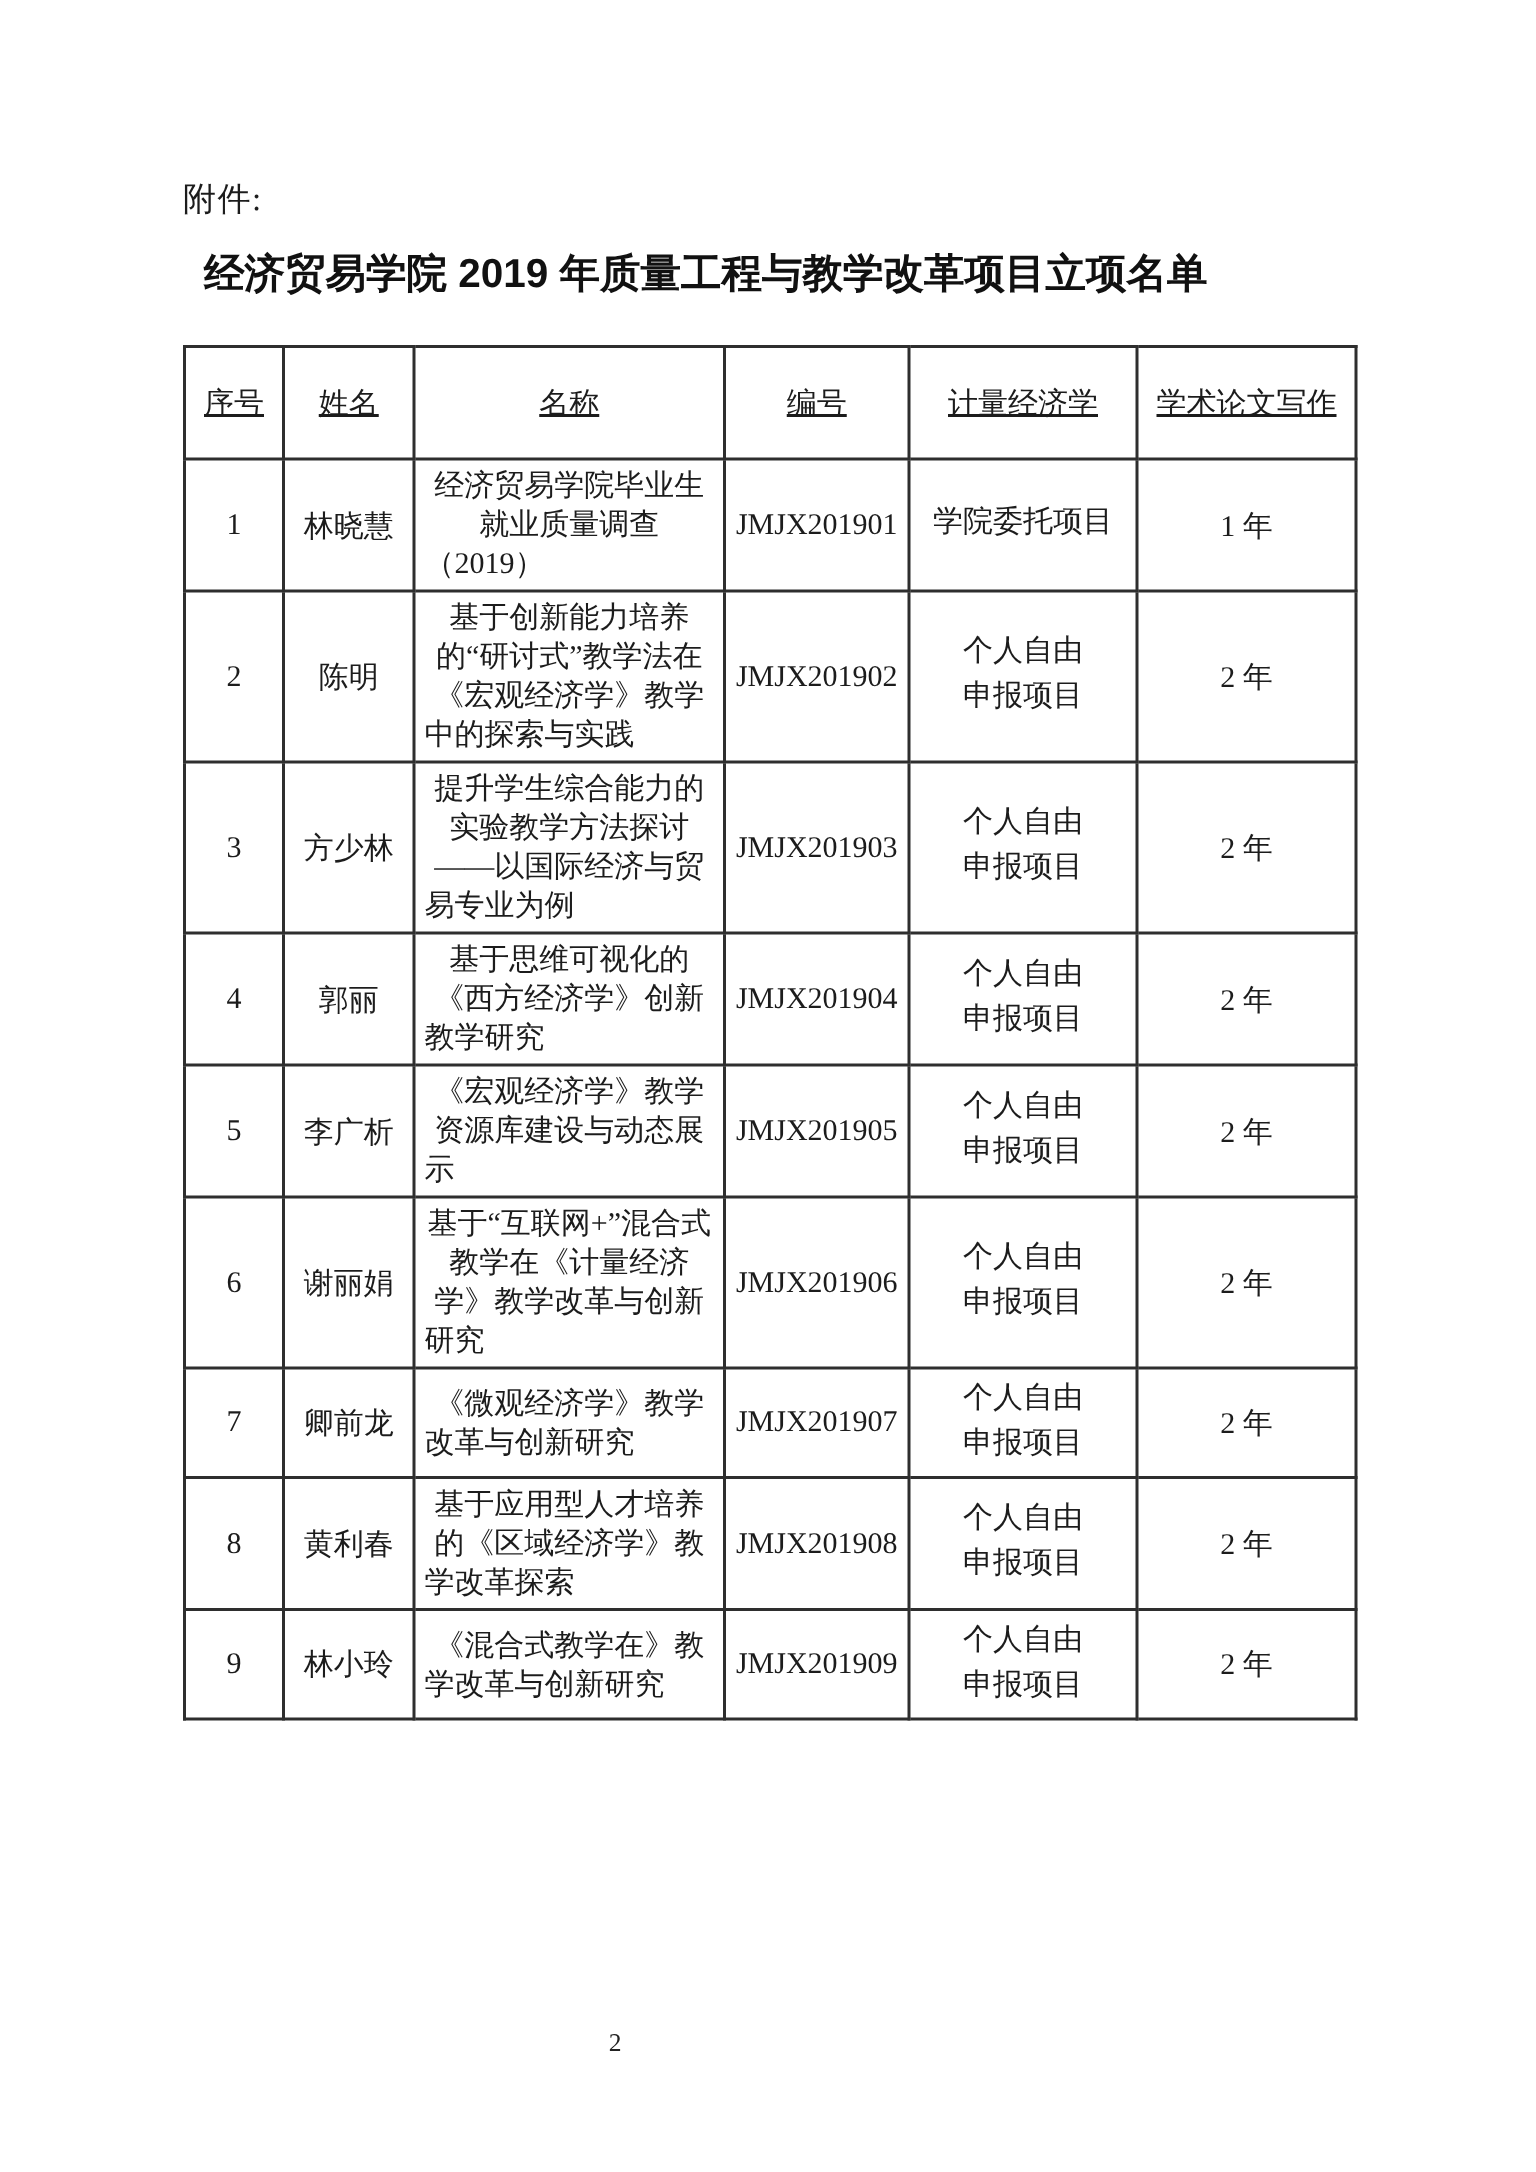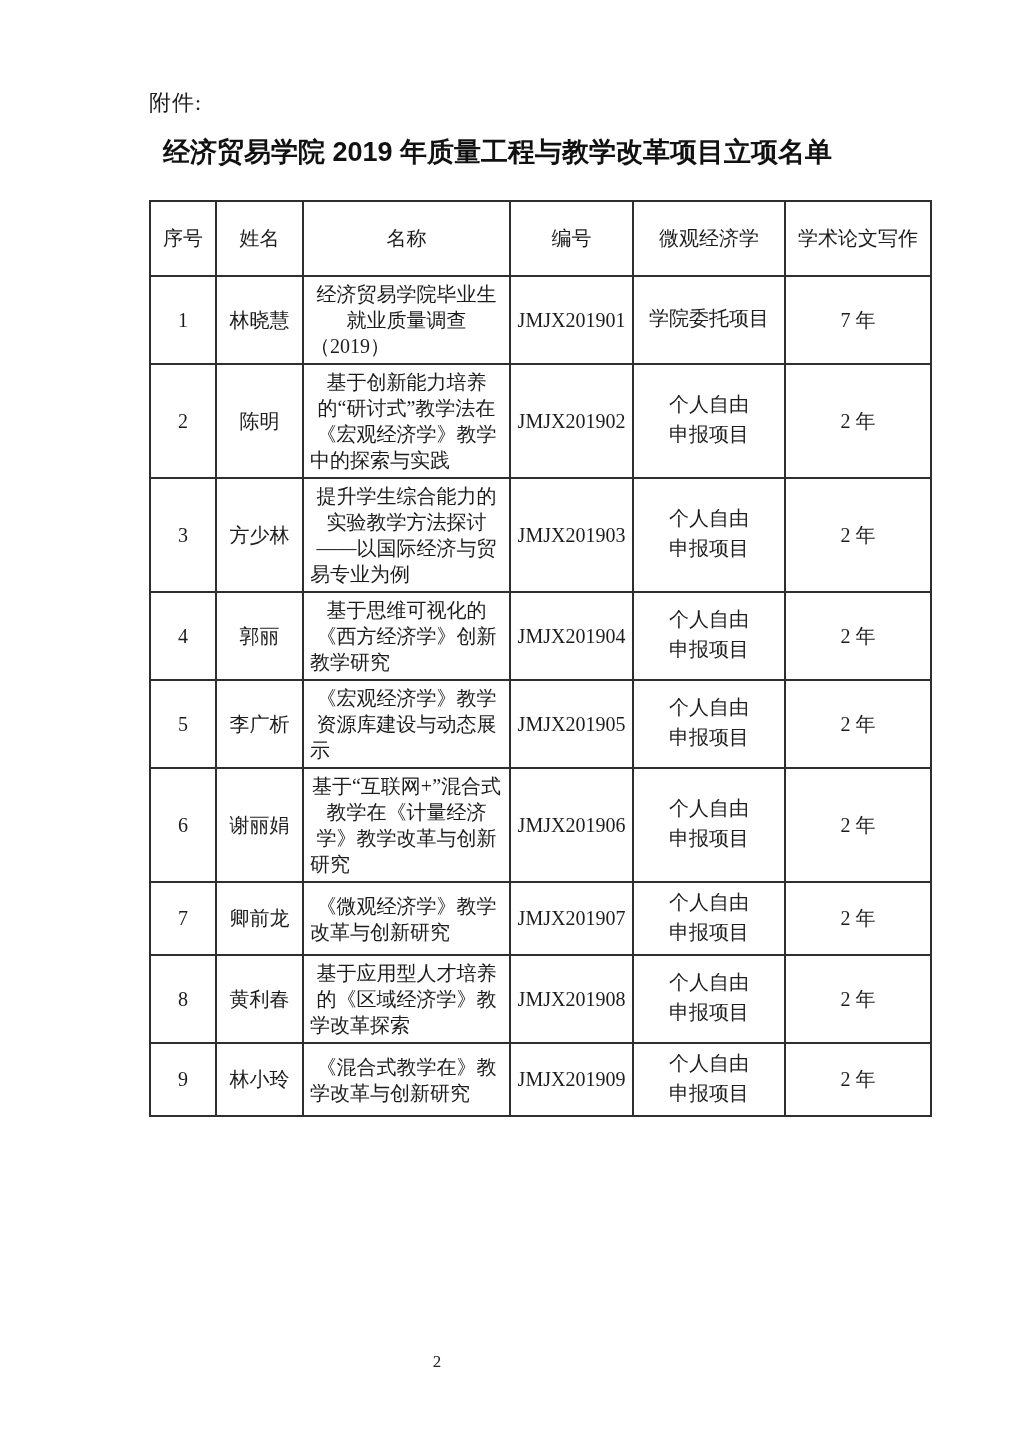--- a/index.html
+++ b/index.html
@@ -12,23 +12,22 @@
     height: 1448px;
     position: relative;
     font-family: "Liberation Serif", "DejaVu Serif", serif;
     color: #1c1c1c;
     overflow: hidden;
   }
   .page {
     box-sizing: border-box;
     width: 820px;
     height: 1448px;
-    padding: 88px 121px 0 122px;
+    padding: 118px 121px 0 122px;
     position: relative;
-    margin-left: 27px;
   }
   .attachment {
     font-size: 22px;
     line-height: 30px;
     letter-spacing: 1px;
   }
   .doc-title {
     font-family: "Liberation Sans", "DejaVu Sans", sans-serif;
     font-weight: 700;
     font-size: 27px;
@@ -48,21 +47,21 @@
   .projects th, .projects td {
     border: 2px solid #2e2e2e;
     font-weight: 400;
     font-size: 20px;
     text-align: center;
     vertical-align: middle;
     padding: 4px 6px;
     box-sizing: border-box;
     overflow: hidden;
   }
-  .projects thead tr { height: 75px; }
+  .projects thead tr { height: 75px; text-decoration: underline; }
   .projects tbody tr:nth-child(1)  { height: 74px; }
   .projects tbody tr:nth-child(2)  { height: 104px; }
   .projects tbody tr:nth-child(3)  { height: 112px; }
   .projects tbody tr:nth-child(4)  { height: 78px; }
   .projects tbody tr:nth-child(5)  { height: 85px; }
   .projects tbody tr:nth-child(6)  { height: 108px; }
   .projects tbody tr:nth-child(7)  { height: 73px; }
   .projects tbody tr:nth-child(8)  { height: 80px; }
   .projects tbody tr:nth-child(9)  { height: 73px; }
   .projects tbody tr:nth-child(10) { height: 77px; }
@@ -108,32 +107,32 @@
       <col style="width:123px">
       <col style="width:152px">
       <col style="width:146px">
     </colgroup>
     <thead>
       <tr>
         <th>序号</th>
         <th>姓名</th>
         <th>名称</th>
         <th>编号</th>
-        <th>微观经济学</th>
+        <th>计量经济学</th>
         <th>学术论文写作</th>
       </tr>
     </thead>
     <tbody>
       <tr>
         <td>1</td>
         <td>林晓慧</td>
         <td class="c-title-cell">经济贸易学院毕业生就业质量调查（2019）</td>
         <td class="c-code">JMJX201901</td>
         <td class="c-category">学院委托项目</td>
-        <td>7 年</td>
+        <td>1 年</td>
       </tr>
       <tr>
         <td>2</td>
         <td>陈明</td>
         <td class="c-title-cell">基于创新能力培养的“研讨式”教学法在《宏观经济学》教学中的探索与实践</td>
         <td class="c-code">JMJX201902</td>
         <td class="c-category">个人自由
 申报项目</td>
         <td>2 年</td>
       </tr>

